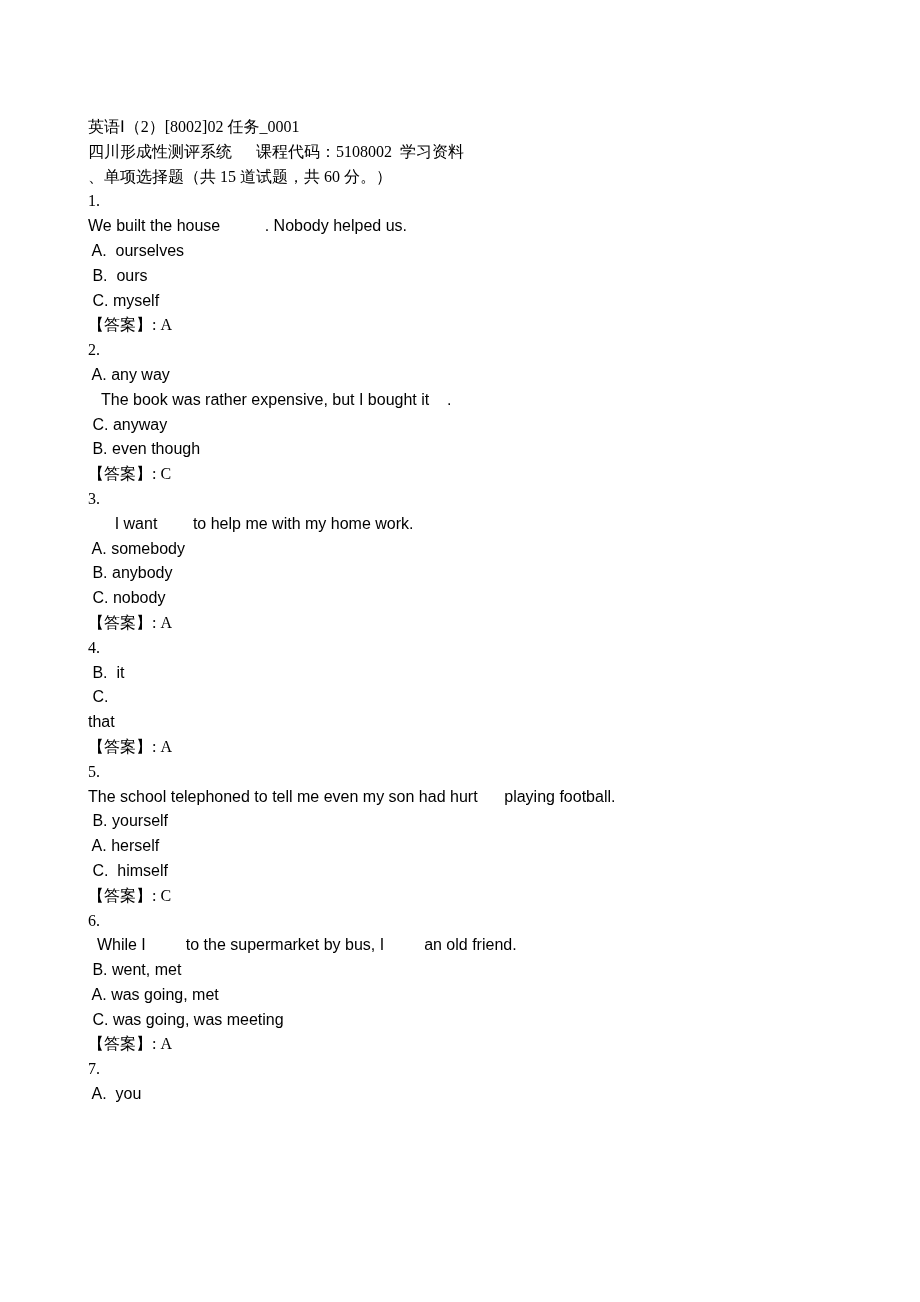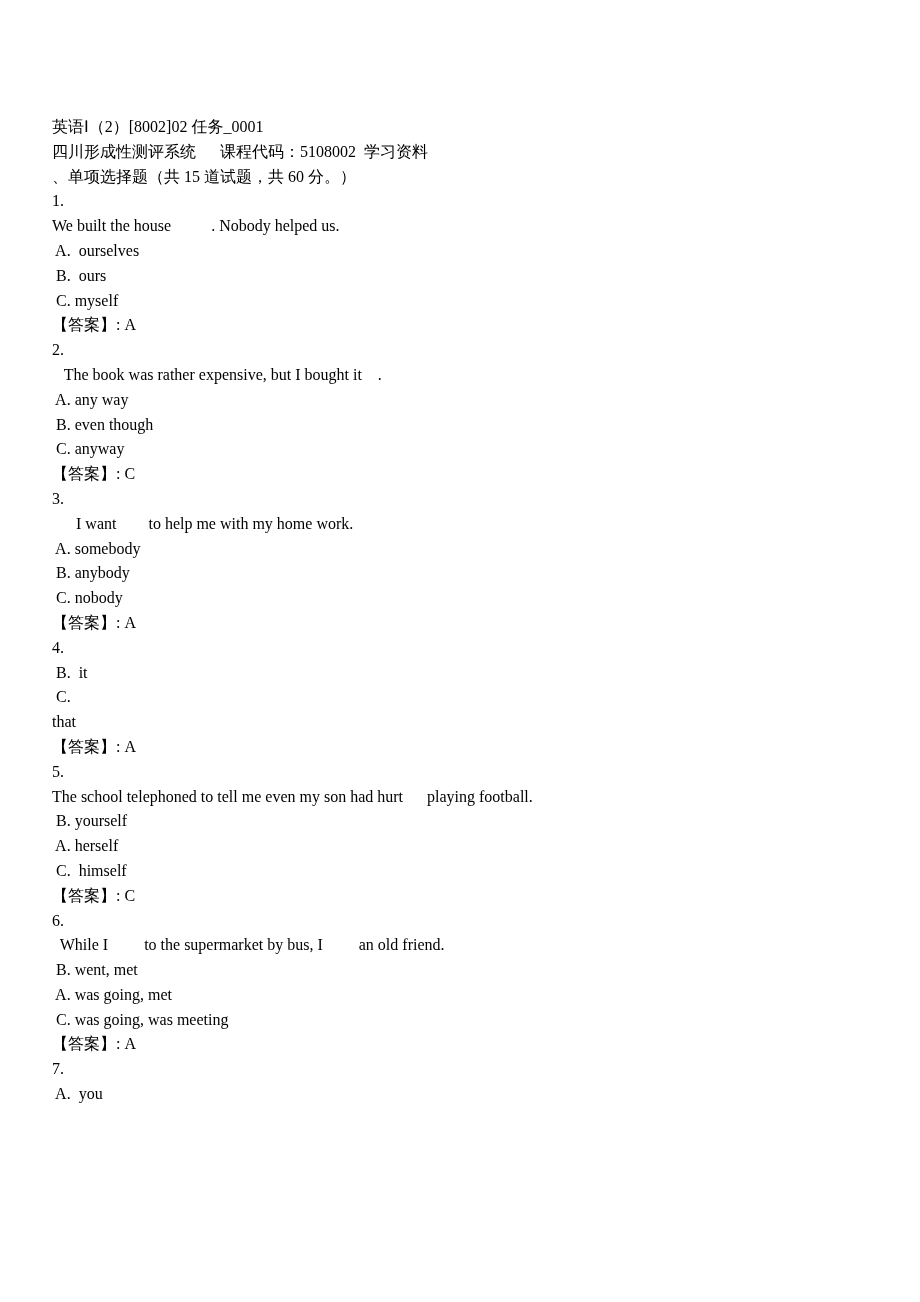--- a/index.html
+++ b/index.html
@@ -7,25 +7,25 @@
     padding: 0;
     background: #fff;
     font-family: "SimSun", "宋体", serif;
     font-size: 16px;
     color: #000;
     line-height: 1.55;
   }
   .page {
     width: 920px;
     min-height: 1302px;
-    padding: 115px 108px 60px 52px;
+    padding: 115px 108px 60px 88px;
     box-sizing: border-box;
   }
   .mono {
-    font-family: Liberation Serif, serif;
+    font-family: Liberation Sans, sans-serif;
   }
   .line {
     white-space: pre;
   }
   .q-num {
     font-family: "SimSun", "宋体", serif;
   }
 </style>
 </head>
 <body>
@@ -37,24 +37,24 @@
   <div class="line">、单项选择题（共 15 道试题，共 60 分。）</div>
 
   <div class="line q-num">1.</div>
   <div class="line mono">We built the house          . Nobody helped us.</div>
   <div class="line mono"> A.  ourselves</div>
   <div class="line mono"> B.  ours</div>
   <div class="line mono"> C. myself</div>
   <div class="line">【答案】: A</div>
 
   <div class="line q-num">2.</div>
+  <div class="line mono"> A. any way</div>
   <div class="line mono">   The book was rather expensive, but I bought it    .</div>
-  <div class="line mono"> A. any way</div>
+  <div class="line mono"> C. anyway</div>
   <div class="line mono"> B. even though</div>
-  <div class="line mono"> C. anyway</div>
   <div class="line">【答案】: C</div>
 
   <div class="line q-num">3.</div>
   <div class="line mono">      I want        to help me with my home work.</div>
   <div class="line mono"> A. somebody</div>
   <div class="line mono"> B. anybody</div>
   <div class="line mono"> C. nobody</div>
   <div class="line">【答案】: A</div>
 
   <div class="line q-num">4.</div>

